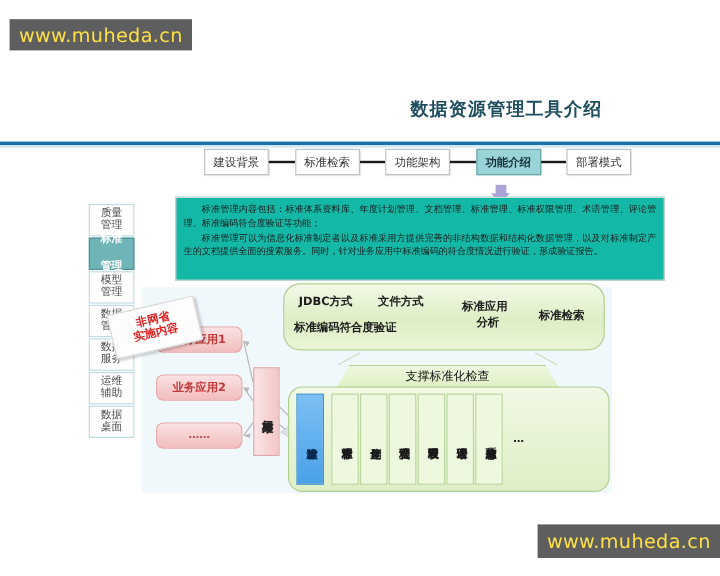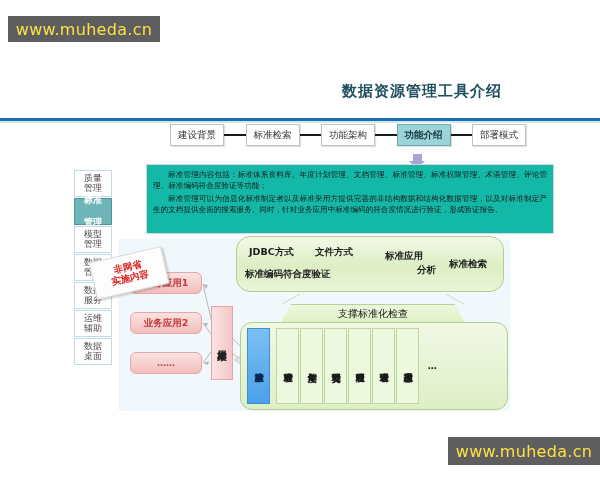--- a/index.html
+++ b/index.html
@@ -398,21 +398,21 @@
     <p>标准管理可以为信息化标准制定者以及标准采用方提供完善的非结构数据和结构化数据管理，以及对标准制定产生的文档提供全面的搜索服务。同时，针对业务应用中标准编码的符合度情况进行验证，形成验证报告。</p>
   </div>
 
   <div id="outerpanel"></div>
 
   <div id="greenbox-top">
     <div class="g-lbl" style="left:12px; top:10px;">JDBC方式</div>
     <div class="g-lbl" style="left:78px; top:10px;">文件方式</div>
     <div class="g-lbl" style="left:8px; top:32px;">标准编码符合度验证</div>
     <div class="g-lbl" style="left:148px; top:14px;">标准应用</div>
-    <div class="g-lbl" style="left:160px; top:28px;margin-left:20px;">分析</div>
+    <div class="g-lbl" style="left:160px; top:28px;">分析</div>
     <div class="g-lbl" style="left:212px; top:22px;">标准检索</div>
   </div>
 
   <div id="support-banner">支撑标准化检查</div>
 
   <div id="greenbox-bottom">
     <div class="vcell primary">标准建设</div>
     <div class="vcell">标准管理</div>
     <div class="vcell">年度计划</div>
     <div class="vcell">文档管理</div>

